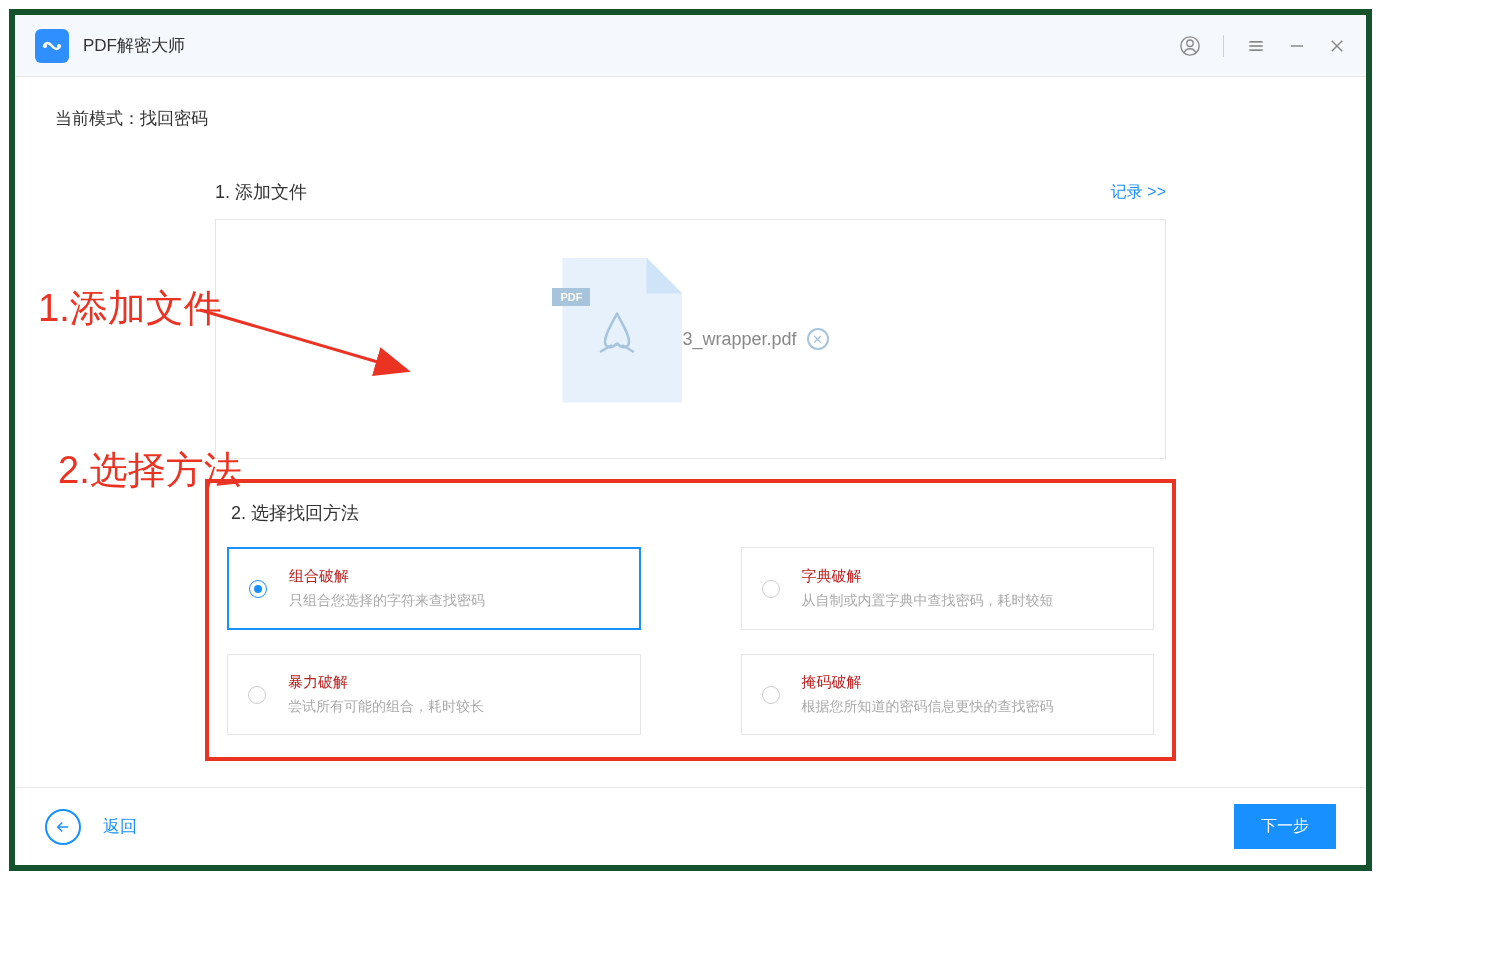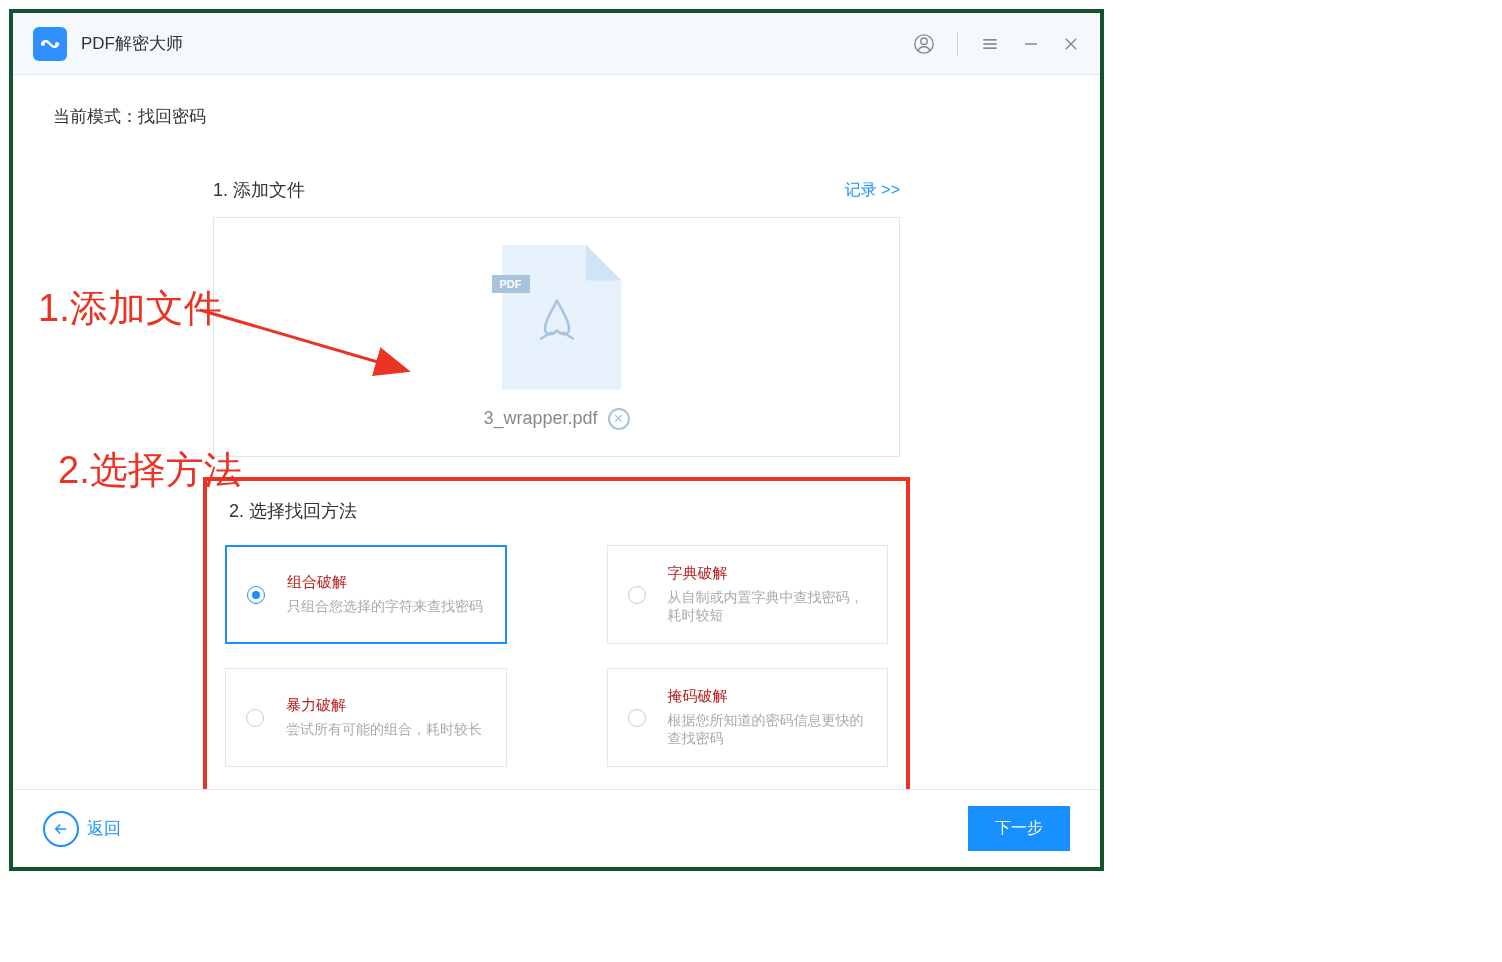--- a/index.html
+++ b/index.html
@@ -9,24 +9,24 @@
     }
     body {
       font-family: "Microsoft YaHei", -apple-system, BlinkMacSystemFont, sans-serif;
       background: #fff;
       width: 1502px;
       height: 962px;
       position: relative;
       overflow: hidden;
     }
     .window {
-      width: 1095px;
+      width: 1363px;
       height: 862px;
       margin: 9px;
-      border: 4px solid #14532d;
+      border: 6px solid #14532d;
       background: #fff;
       position: relative;
     }
     .titlebar {
       height: 62px;
       background: #f5f9fe;
       display: flex;
       align-items: center;
       padding: 0 20px;
       border-bottom: 1px solid #e8e8e8;
@@ -86,21 +86,21 @@
     .records-link {
       color: #1890ff;
       font-size: 16px;
       cursor: pointer;
     }
     .file-drop-area {
       margin: 0 160px;
       height: 240px;
       border: 1px solid #e5e5e5;
       display: flex;
-      flex-direction: column;
+      flex-direction: row;
       align-items: center;
       justify-content: center;
       cursor: pointer;
     }
     .pdf-icon-wrapper {
       width: 130px;
       height: 145px;
       position: relative;
       margin-bottom: 18px;
     }
@@ -228,21 +228,21 @@
       right: 0;
       height: 78px;
       border-top: 1px solid #e8e8e8;
       display: flex;
       align-items: center;
       padding: 0 30px;
     }
     .back-btn {
       display: flex;
       align-items: center;
-      gap: 8px;
+      gap: 22px;
       cursor: pointer;
     }
     .back-circle {
       width: 36px;
       height: 36px;
       border: 2px solid #1890ff;
       border-radius: 50%;
       display: flex;
       align-items: center;
       justify-content: center;

